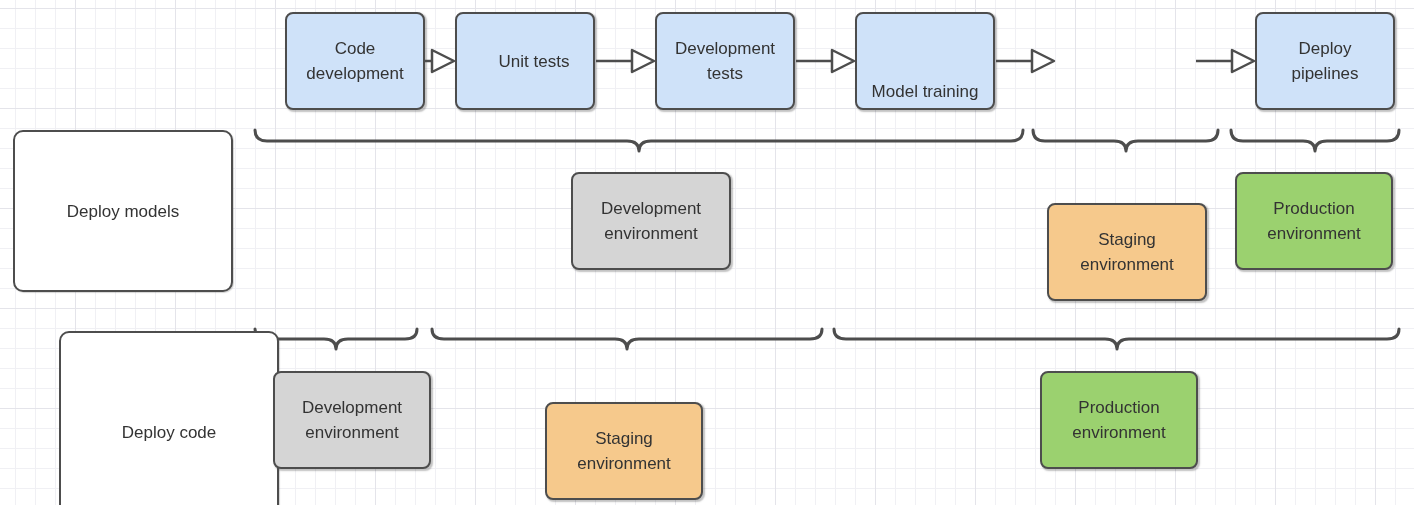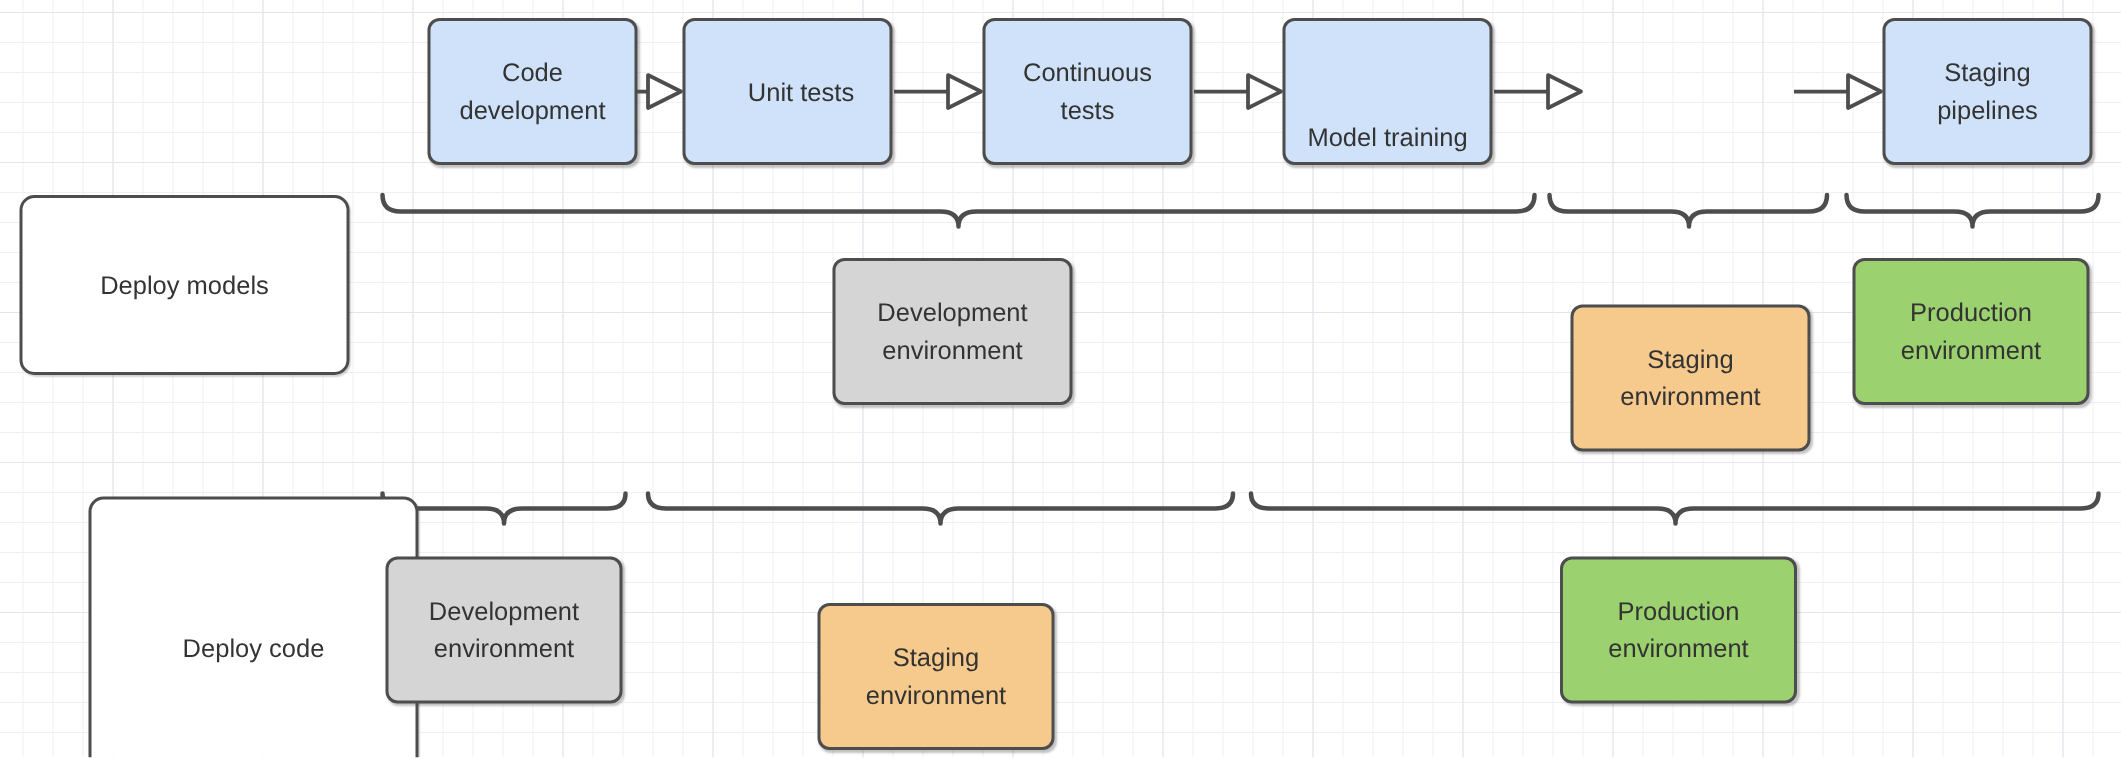--- a/index.html
+++ b/index.html
@@ -24,21 +24,21 @@
     display:flex;align-items:center;justify-content:center;
     text-align:center;
     border:2.5px solid #4d4d4d;
     box-sizing:border-box;
     font-size:17px;line-height:25px;
     box-shadow:1.5px 1.5px 1.5px rgba(80,80,80,0.35);
     padding:4px 6px;
   }
   .step{background:#cfe2f9;border-radius:8px;width:140px;height:98px;top:12px;}
   .env{border-radius:8px;height:98px;}
-  .env.gray{background:#d5d5d5;}
+  .env.gray{background:#d5d5d5;margin-left:16px;}
   .env.orange{background:#f6c98c;margin-top:31px;}
   .env.green{background:#9bd16f;}
   .rowlabel{background:#ffffff;border-radius:10px;width:220px;left:13px;box-shadow:1px 1px 1px rgba(80,80,80,0.25);}
 </style>
 </head>
 <body>
 
 <div class="canvas">
 
   <svg class="overlay" viewBox="0 0 1414 505">
@@ -74,30 +74,30 @@
     </g>
   </svg>
 
   <div class="node step" style="left:255px;margin-left:30px;">
     <span>Code development</span>
   </div>
   <div class="node step" style="left:455px;padding-left:24px;">
     <span>Unit tests</span>
   </div>
   <div class="node step" style="left:655px;">
-    <span>Continuous tests</span>
+    <span>Development tests</span>
   </div>
   <div class="node step" style="left:855px;align-items:flex-end;">
     <span>Model training</span>
   </div>
   <div class="node step" style="left:1255px;">
-    <span>Staging pipelines</span>
+    <span>Deploy pipelines</span>
   </div>
 
-  <div class="node rowlabel" style="top:130px;height:120px;">
+  <div class="node rowlabel" style="top:130px;height:162px;">
     <span>Deploy models</span>
   </div>
 
   <div class="node env gray" style="left:555px;top:172px;width:160px;">
     <span>Development environment</span>
   </div>
   <div class="node env orange" style="left:1047px;top:172px;width:160px;">
     <span>Staging environment</span>
   </div>
   <div class="node env green" style="left:1235px;top:172px;width:158px;">

